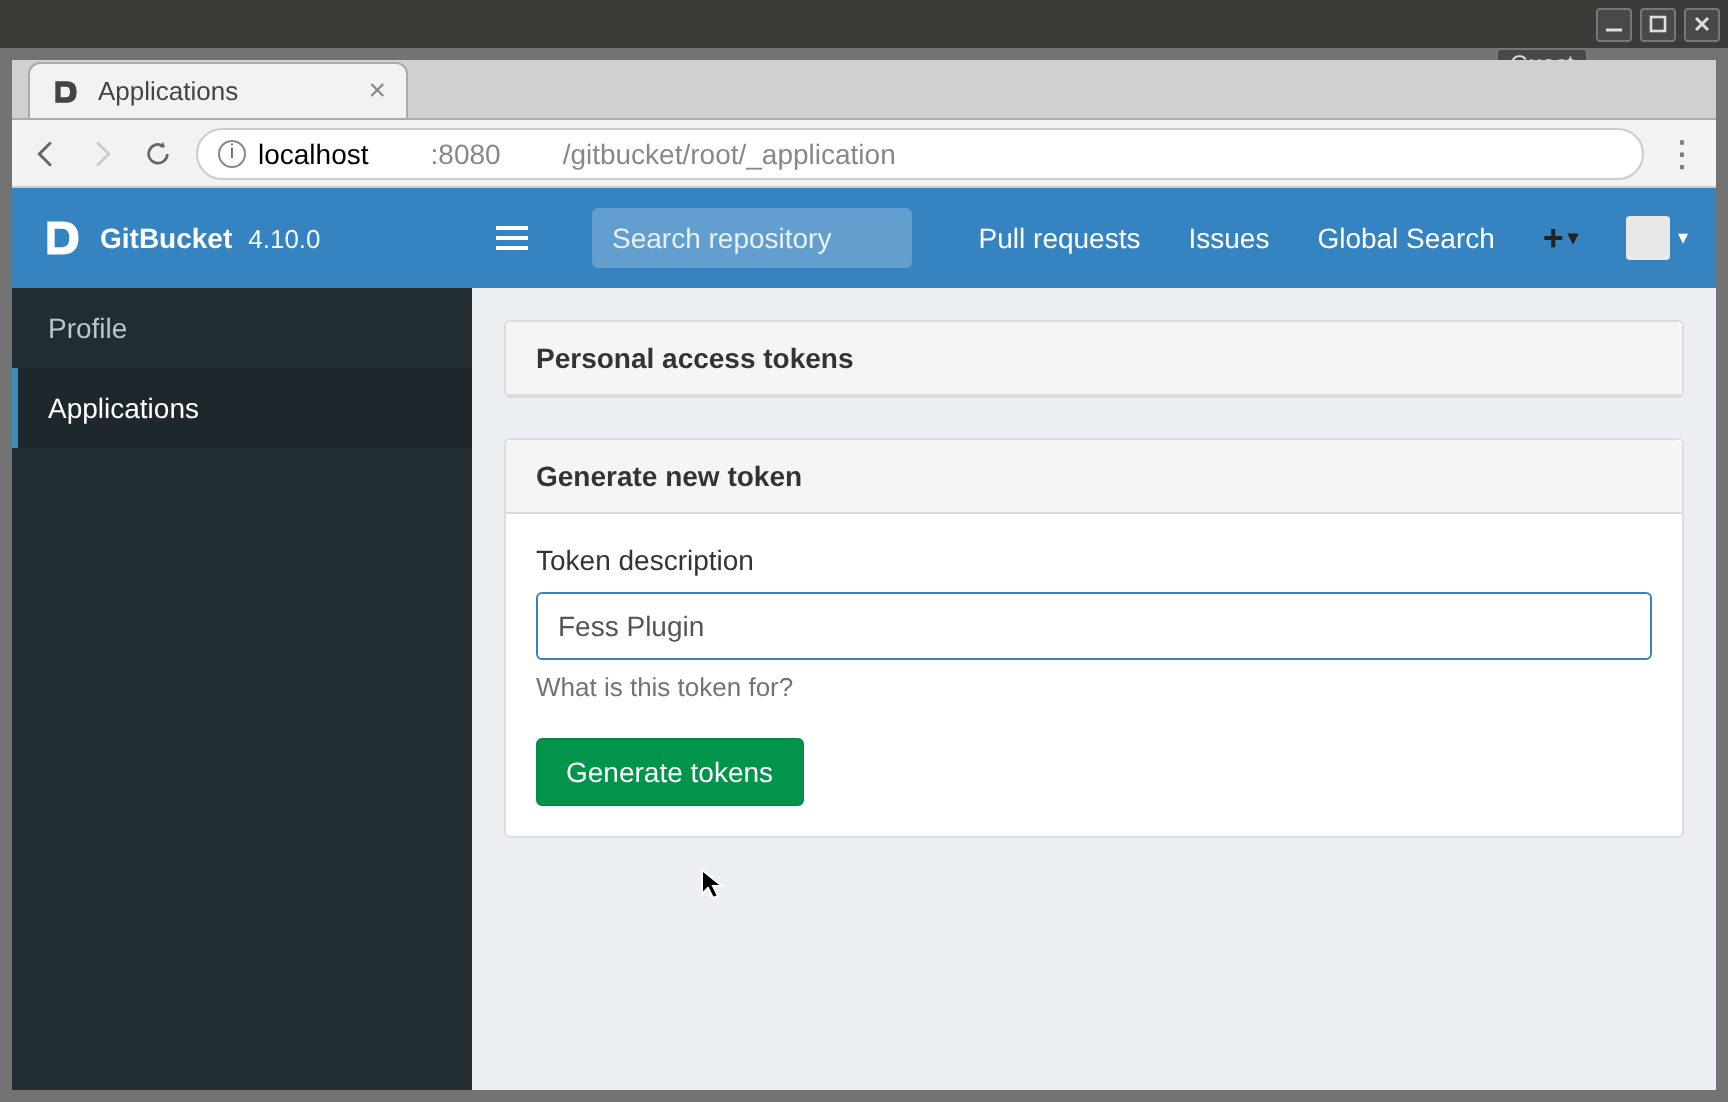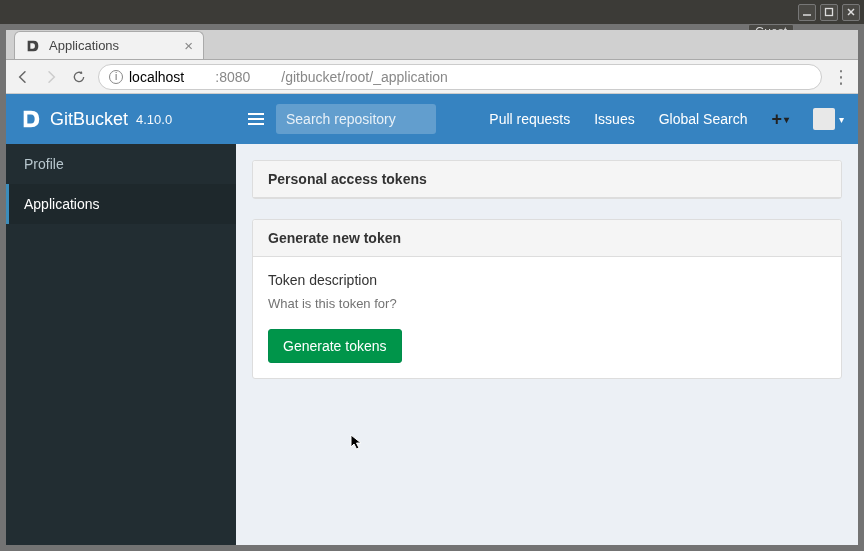--- a/index.html
+++ b/index.html
@@ -147,38 +147,38 @@
   .brand-area {
     width: 230px;
     display: flex;
     align-items: center;
     padding-left: 14px;
     gap: 8px;
   }
   .brand-area .logo {
     width: 22px; height: 22px;
   }
-  .brand-area .name { font-size: 18px; font-weight: 400; }
+  .brand-area .name { font-size: 14px; font-weight: 700; }
   .brand-area .ver { font-size: 13px; opacity: 0.95; }
   .hamb {
     width: 40px;
     height: 50px;
     display: flex; align-items: center; justify-content: center;
     cursor: pointer;
   }
   .search-box {
     width: 160px;
     height: 30px;
     background: rgba(255,255,255,0.22);
     border: none;
     border-radius: 3px;
     color: #fff;
     padding: 0 10px;
     font-size: 14px;
-    margin-left: 0;
+    margin-left: 20px;
   }
   .search-box::placeholder { color: rgba(255,255,255,0.85); }
   .toplinks {
     margin-left: auto;
     display: flex;
     align-items: center;
     gap: 24px;
     padding-right: 14px;
   }
   .toplinks a { color: #fff; text-decoration: none; cursor: pointer; }
@@ -389,20 +389,21 @@
 
       <div class="main">
         <div class="panel">
           <div class="panel-head">Personal access tokens</div>
         </div>
 
         <div class="panel">
           <div class="panel-head">Generate new token</div>
           <div class="panel-body">
             <label class="form-label">Token description</label>
+            <input class="form-input" type="text" value="Fess Plugin" style="">
             <div class="help-text">What is this token for?</div>
             <button class="btn-success">Generate tokens</button>
           </div>
         </div>
       </div>
     </div>
   </div>
 </div>
 
 <svg class="cursor-pointer-arrow" viewBox="0 0 14 18">

